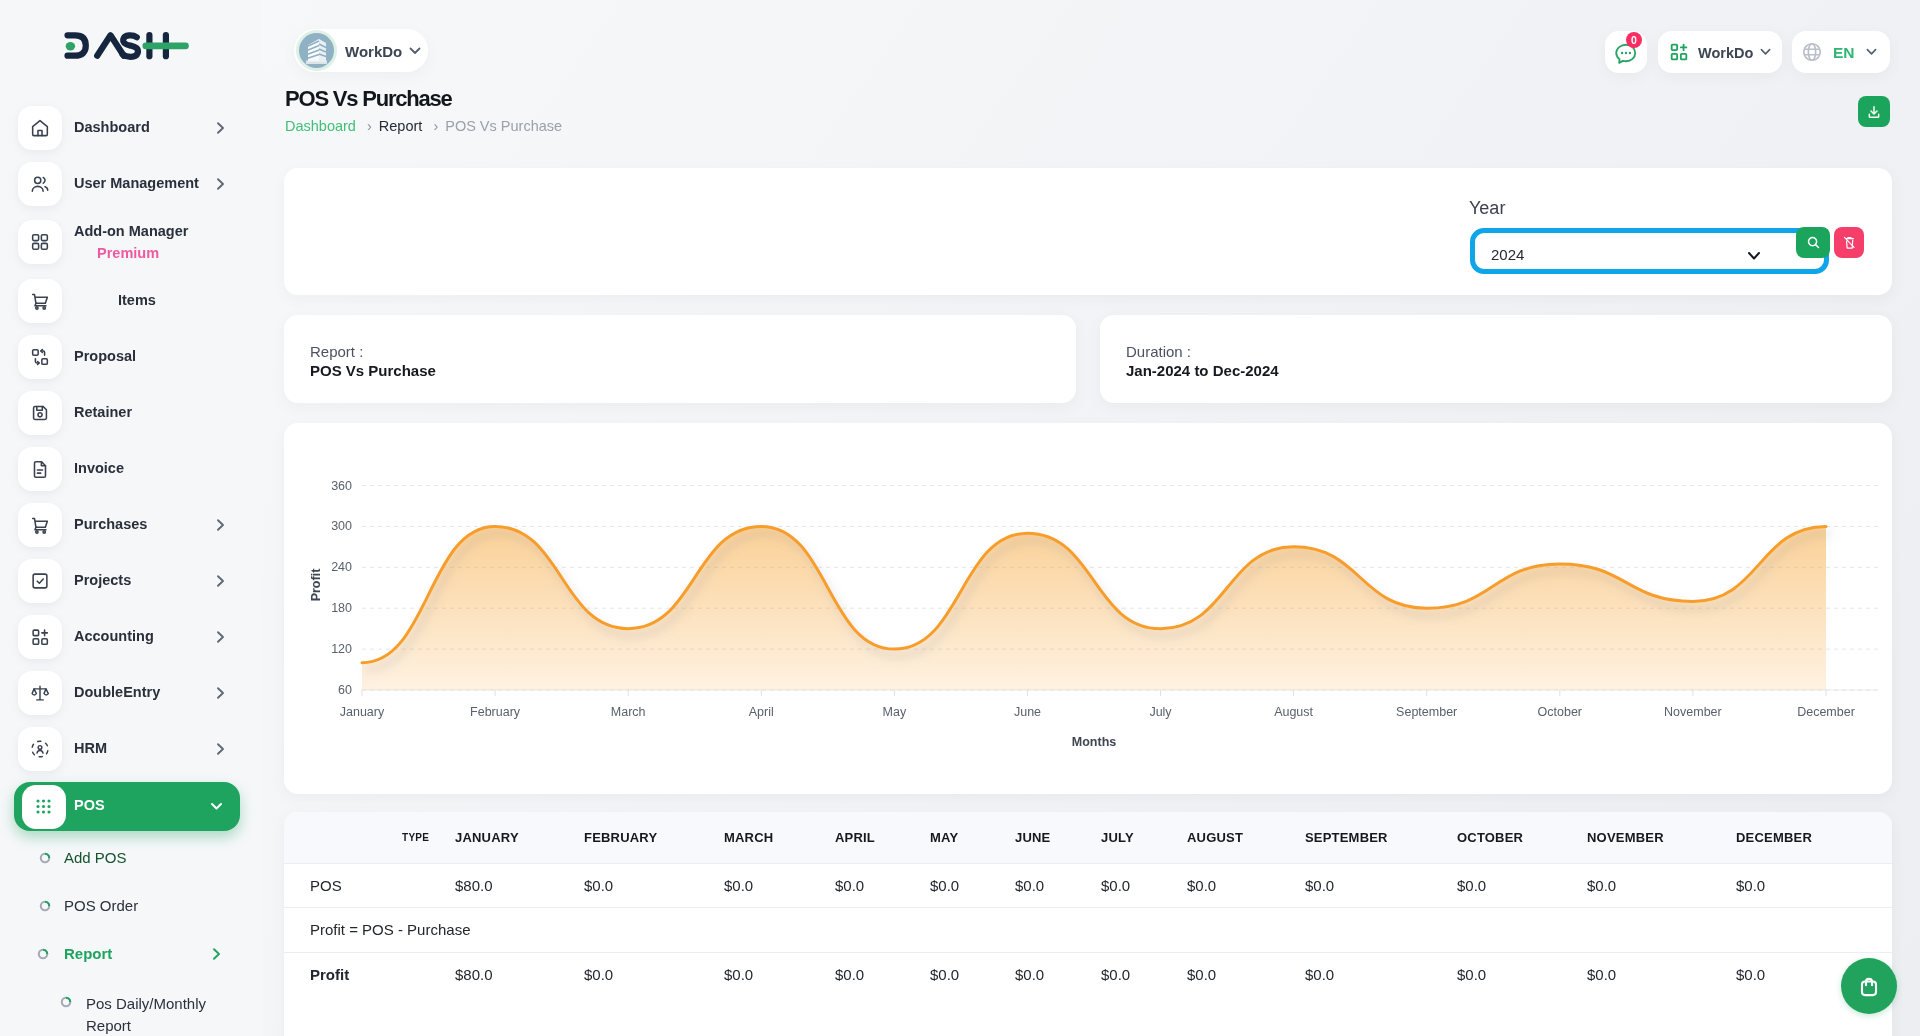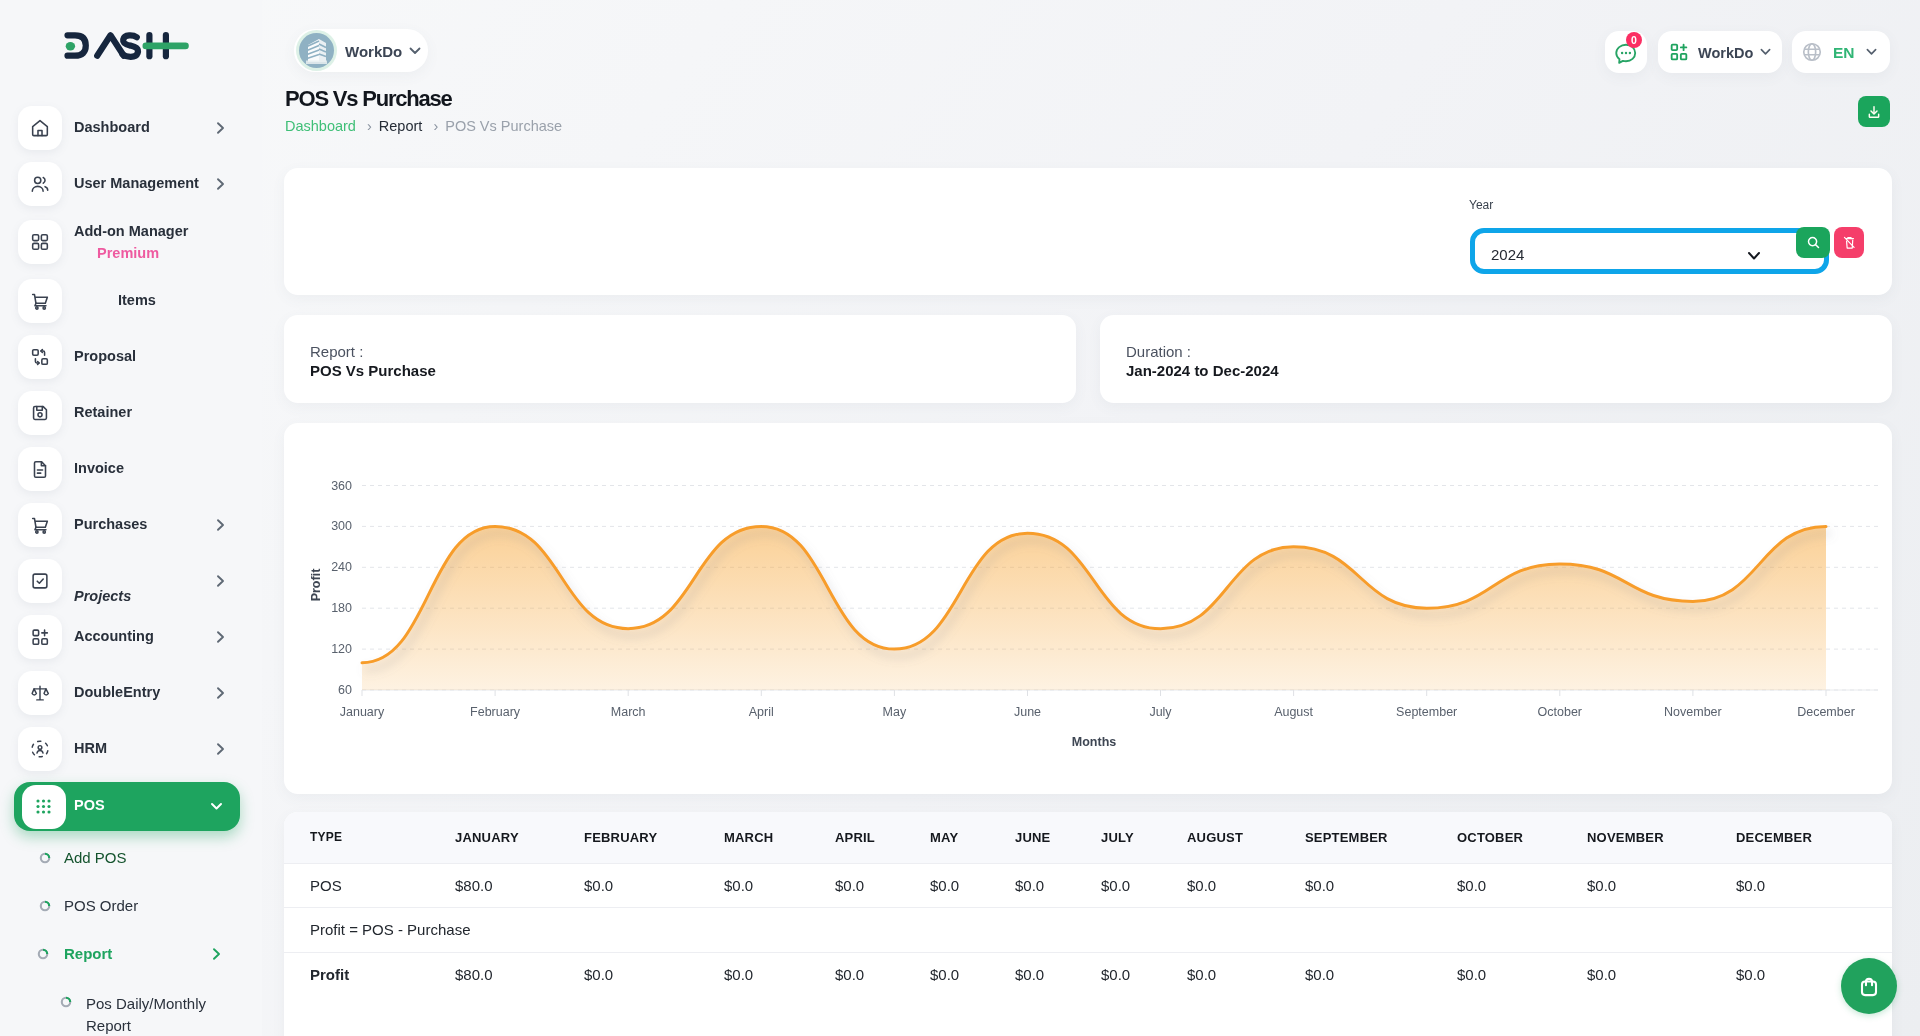--- a/index.html
+++ b/index.html
@@ -109,21 +109,21 @@
 <div class="mlabel" style="top:516px;">Purchases</div>
 <svg class="chev" style="top:518px;" width="9" height="14" viewBox="0 0 9 14">
     <path d="M2 2.2 L7 7 L2 11.8" fill="none" stroke="#5f6975" stroke-width="1.9" stroke-linecap="round" stroke-linejoin="round"></path>
   </svg>
 <div class="chip" style="left:18px;top:559px;">
     <svg width="22" height="22" viewBox="0 0 24 24" fill="none" stroke="#3a4250" stroke-width="1.7" stroke-linecap="round" stroke-linejoin="round">
       <rect x="4.5" y="4.5" width="15" height="15" rx="2"></rect>
       <path d="M9 12.2 L11.3 14.5 L15.5 9.8"></path>
     </svg>
   </div>
-<div class="mlabel" style="top:588px;font-style:italic;">Projects</div>
+<div class="mlabel" style="top:572px;">Projects</div>
 <svg class="chev" style="top:574px;" width="9" height="14" viewBox="0 0 9 14">
     <path d="M2 2.2 L7 7 L2 11.8" fill="none" stroke="#5f6975" stroke-width="1.9" stroke-linecap="round" stroke-linejoin="round"></path>
   </svg>
 <div class="chip" style="left:18px;top:615px;">
     <svg width="22" height="22" viewBox="0 0 24 24" fill="none" stroke="#3a4250" stroke-width="1.7" stroke-linecap="round" stroke-linejoin="round">
       <rect x="4.5" y="4.5" width="6" height="6" rx="1.3"></rect>
       <rect x="4.5" y="14" width="6" height="6" rx="1.3"></rect>
       <rect x="14" y="14" width="6" height="6" rx="1.3"></rect>
       <path d="M17 4.5v6M14 7.5h6"></path>
     </svg>
@@ -265,21 +265,21 @@
 
 <div class="abs" style="left:1858px;top:96px;width:32px;height:31px;border-radius:8px;background:#1ba55c;display:flex;align-items:center;justify-content:center;">
   <svg width="16" height="16" viewBox="0 0 24 24" fill="none" stroke="#fffef2" stroke-width="2.2" stroke-linecap="round" stroke-linejoin="round">
       <path d="M12 4v10"></path>
       <path d="M7.5 10.5 L12 15 L16.5 10.5"></path>
       <path d="M5 15.5v3.5a1 1 0 0 0 1 1h12a1 1 0 0 0 1-1v-3.5"></path>
     </svg>
 </div>
 
 <div class="card" style="left:284px;top:168px;width:1608px;height:127px;"></div>
-<div class="abs" style="left:1469px;top:198px;font-size:12px;color:#3a424e;">Year</div>
+<div class="abs" style="left:1469px;top:198px;font-size:18px;color:#3a424e;">Year</div>
 <div class="abs" style="left:1470px;top:228px;width:359px;height:46px;background:#fff;border:5px solid #0ea5e9;border-radius:14px;">
   <div class="abs" style="left:16px;top:13px;font-size:15px;color:#252a33;">2024</div>
   <svg class="abs" style="left:272px;top:18px;" width="14" height="10" viewBox="0 0 14 10">
       <path d="M2 2 L7 7.5 L12 2" fill="none" stroke="#14181f" stroke-width="2" stroke-linecap="round" stroke-linejoin="round"></path>
     </svg>
 </div>
 <div class="abs" style="left:1796px;top:227px;width:34px;height:31px;border-radius:8px;background:#1ba55c;display:flex;align-items:center;justify-content:center;">
   <svg width="15" height="15" viewBox="0 0 24 24" fill="none" stroke="#fff" stroke-width="2.4" stroke-linecap="round">
       <circle cx="10.5" cy="10.5" r="6.5"></circle>
       <path d="M15.5 15.5 L20 20"></path>
@@ -367,21 +367,21 @@
         <col style="width:86px;">
         <col style="width:86px;">
         <col style="width:118px;">
         <col style="width:152px;">
         <col style="width:130px;">
         <col style="width:149px;">
         <col style="width:182px;">
       </colgroup>
 <tbody>
         <tr style="background:#f8f9fc;height:51px;">
-          <th style="text-align:left;padding-left:26px;font-size:12px;color:#15181d;letter-spacing:0.2px;">TYPE</th>
+          <th style="text-align:right;padding-left:26px;font-size:10px;color:#15181d;letter-spacing:0.2px;">TYPE</th>
           <th style="text-align:left;padding-left:26px;font-size:13px;color:#15181d;letter-spacing:0.2px;">JANUARY</th>
           <th style="text-align:left;padding-left:26px;font-size:13px;color:#15181d;letter-spacing:0.2px;">FEBRUARY</th>
           <th style="text-align:left;padding-left:26px;font-size:13px;color:#15181d;letter-spacing:0.2px;">MARCH</th>
           <th style="text-align:left;padding-left:26px;font-size:13px;color:#15181d;letter-spacing:0.2px;">APRIL</th>
           <th style="text-align:left;padding-left:26px;font-size:13px;color:#15181d;letter-spacing:0.2px;">MAY</th>
           <th style="text-align:left;padding-left:26px;font-size:13px;color:#15181d;letter-spacing:0.2px;">JUNE</th>
           <th style="text-align:left;padding-left:26px;font-size:13px;color:#15181d;letter-spacing:0.2px;">JULY</th>
           <th style="text-align:left;padding-left:26px;font-size:13px;color:#15181d;letter-spacing:0.2px;">AUGUST</th>
           <th style="text-align:left;padding-left:26px;font-size:13px;color:#15181d;letter-spacing:0.2px;">SEPTEMBER</th>
           <th style="text-align:left;padding-left:26px;font-size:13px;color:#15181d;letter-spacing:0.2px;">OCTOBER</th>

